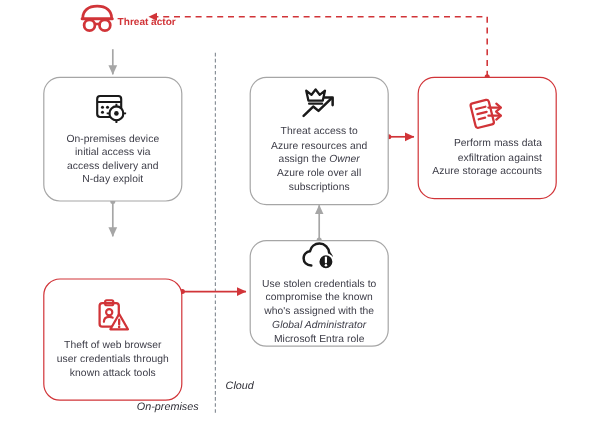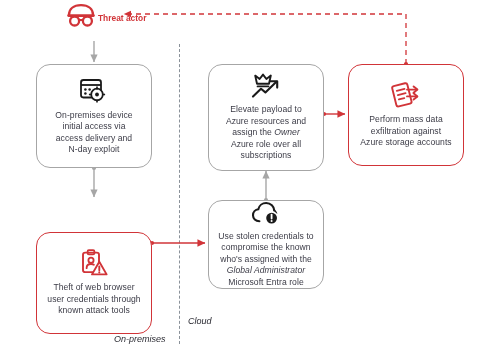--- a/index.html
+++ b/index.html
@@ -174,21 +174,21 @@
   <div class="node" id="n3" style="left:208px;top:64px;width:116px;height:107px;">
     <span class="icon">
       <svg width="30" height="26" viewBox="0 0 30 26">
         <path d="M6,10.8 L4.2,2.6 L8.6,6 L12,1.6 L15.4,6 L19.8,2.6 L18,10.8 Z" fill="none" stroke="#1a1a1a" stroke-width="1.9" stroke-linejoin="round"></path>
         <line x1="6.6" y1="13.4" x2="17.4" y2="13.4" stroke="#1a1a1a" stroke-width="1.9" stroke-linecap="round"></line>
         <path d="M2,23.6 L10,15.8 L14.4,19.4 L25.4,8.8" fill="none" stroke="#1a1a1a" stroke-width="2.1" stroke-linecap="round" stroke-linejoin="round"></path>
         <path d="M19.4,8.2 L26.2,8.2 L26.2,14.6" fill="none" stroke="#1a1a1a" stroke-width="2.1" stroke-linecap="round" stroke-linejoin="round"></path>
       </svg>
     </span>
     <div class="label">
-      <span>Elevate payload to</span><br>
+      <span>Threat access to</span><br>
       <span>Azure resources and</span><br>
       <span>assign the </span><em>Owner</em><br>
       <span>Azure role over all</span><br>
       <span>subscriptions</span>
     </div>
   </div>
 
   <div class="node" id="n4" style="left:208px;top:200px;width:116px;height:89px;">
     <span class="icon">
       <svg width="30" height="25" viewBox="0 0 30 25">
@@ -202,21 +202,21 @@
     </span>
     <div class="label">
       <span>Use stolen credentials to</span><br>
       <span>compromise the known</span><br>
       <span>who's assigned with the</span><br>
       <em>Global Administrator</em><br>
       <span>Microsoft Entra role</span>
     </div>
   </div>
 
-  <div class="node red" id="n5" style="left:348px;top:64px;width:116px;height:102px;">
+  <div class="node red" id="n5" style="left:348px;top:64px;width:116px;height:102px;text-align:right;">
     <span class="icon">
       <svg width="32" height="28" viewBox="0 0 32 28">
         <g transform="rotate(-14 15 14)">
           <rect x="4.2" y="2.6" width="15.6" height="21" rx="2" fill="none" stroke="#d13438" stroke-width="1.9"></rect>
           <line x1="8" y1="8" x2="16" y2="8" stroke="#d13438" stroke-width="1.8" stroke-linecap="round"></line>
           <line x1="8" y1="12.4" x2="16" y2="12.4" stroke="#d13438" stroke-width="1.8" stroke-linecap="round"></line>
           <line x1="8" y1="16.8" x2="13.6" y2="16.8" stroke="#d13438" stroke-width="1.8" stroke-linecap="round"></line>
         </g>
         <path d="M17,8.6 L27,8.6" fill="none" stroke="#d13438" stroke-width="1.9" stroke-linecap="round"></path>
         <path d="M23.6,5.4 L27.4,8.6 L23.6,11.8" fill="none" stroke="#d13438" stroke-width="1.9" stroke-linecap="round" stroke-linejoin="round"></path>

